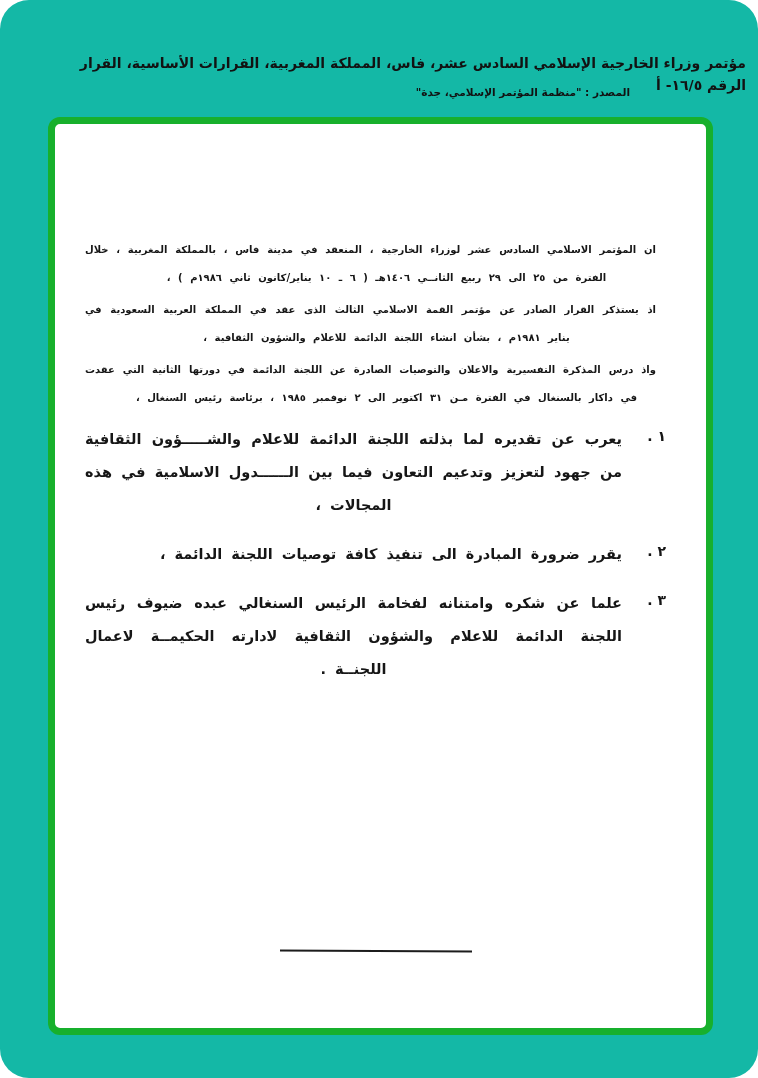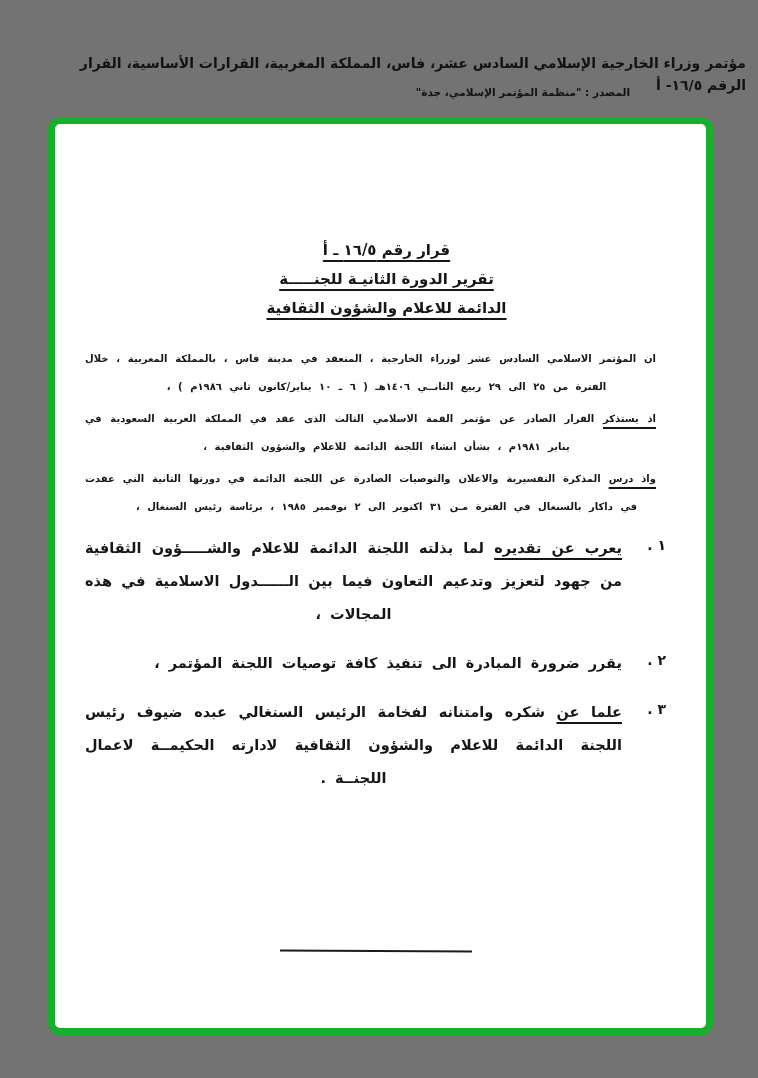--- a/index.html
+++ b/index.html
@@ -1,20 +1,20 @@
 <!DOCTYPE html>
 <html><head>
 <meta charset="utf-8">
 <style>
   html,body{margin:0;padding:0;background:#ffffff;}
   body{
     width:758px;height:1078px;position:relative;overflow:hidden;
     font-family:"DejaVu Sans",sans-serif;color:#151515;
   }
-  .page{position:relative;width:758px;height:1078px;background:#737373;}
+  .page{position:relative;width:758px;height:1078px;background:#14b8a6;border-radius:29px;}
 
   
   .hdr1{
     position:absolute;top:52px;right:12px;left:60px;
     direction:rtl;text-align:right;
     font-size:14px;font-weight:700;line-height:22px;color:#121212;
   }
   .hdr2{
     position:absolute;top:86px;right:128px;
     direction:rtl;text-align:right;
@@ -46,21 +46,21 @@
   .para{
     margin:0 0 5px 0;
     font-size:10px;line-height:27.5px;
     text-align:justify;word-spacing:4px;
     text-indent:32px;color:#161616;
   }
   .last-center{text-align-last:center;}
   .last-right{text-align-last:right;}
 
   .lead{
-    text-decoration:underline;text-decoration-thickness:1.5px;text-underline-offset:5px;
+    text-decoration-thickness:1.5px;text-underline-offset:5px;
   }
 
   .items{margin-top:12px;}
   .item{display:flex;direction:rtl;margin-bottom:16px;}
   .item-num{
     flex:none;width:66px;box-sizing:border-box;padding-right:22px;
     font-size:14px;line-height:27.5px;white-space:nowrap;
   }
   .item-body{
     flex:1;font-size:14.5px;line-height:33px;
@@ -77,43 +77,38 @@
 <body>
 
 <div class="page">
 
   <div class="hdr1">مؤتمر وزراء الخارجية الإسلامي السادس عشر، فاس، المملكة المغربية، القرارات الأساسية، القرار الرقم ١٦/٥- أ</div>
   <div class="hdr2">المصدر :  "منظمة المؤتمر الإسلامي، جدة"</div>
 
   <div class="scan-frame">
     <div class="scan-content">
 
-      <div class="title-block">
-        <span class="tl"><span class="title-line">قرار رقم ١٦/٥ ـ أ</span></span>
-        <span class="tl"><span class="title-line">تقرير الدورة الثانيـة للجنـــــة</span></span>
-        <span class="tl"><span class="title-line">الدائمة للاعلام والشؤون الثقافية</span></span>
-      </div>
 
       <p class="para last-center"><span class="lead"></span> <span>ان المؤتمر الاسلامي السادس عشر لوزراء الخارجية ، المنعقد في مدينة فاس ، بالمملكة المغربية ، خلال الفترة من ٢٥ الى ٢٩ ربيع الثانــي ١٤٠٦هـ ( ٦ ـ ١٠ يناير/كانون ثاني ١٩٨٦م ) ،</span></p>
 
       <p class="para last-center"><span class="lead">اذ يستذكر</span> <span>القرار الصادر عن مؤتمر القمة الاسلامي الثالث الذى عقد في المملكة العربية السعودية في يناير ١٩٨١م ، بشأن انشاء اللجنة الدائمة للاعلام والشؤون الثقافية ،</span></p>
 
       <p class="para last-center"><span class="lead">واذ درس</span> <span>المذكرة التفسيرية والاعلان والتوصيات الصادرة عن اللجنة الدائمة في دورتها الثانية التي عقدت في داكار بالسنغال في الفترة مـن ٣١ اكتوبر الى ٢ نوفمبر ١٩٨٥ ، برئاسة رئيس السنغال ،</span></p>
 
 
       <div class="items">
 
         <div class="item">
           <div class="item-num">١ .</div>
           <div class="item-body last-center"><span class="lead">يعرب عن تقديره</span> <span>لما بذلته اللجنة الدائمة للاعلام والشـــــؤون الثقافية من جهود لتعزيز وتدعيم التعاون فيما بين الــــــدول الاسلامية في هذه المجالات ،</span></div>
         </div>
 
         <div class="item">
           <div class="item-num">٢ .</div>
-          <div class="item-body last-right"><span class="lead"></span> <span>يقرر ضرورة المبادرة الى تنفيذ كافة توصيات اللجنة المؤتمر ،</span></div>
+          <div class="item-body last-right"><span class="lead"></span> <span>يقرر ضرورة المبادرة الى تنفيذ كافة توصيات اللجنة الدائمة ،</span></div>
         </div>
 
         <div class="item">
           <div class="item-num">٣ .</div>
           <div class="item-body last-center"><span class="lead">علما عن</span> <span>شكره وامتنانه لفخامة الرئيس السنغالي عبده ضيوف رئيس اللجنة الدائمة للاعلام والشؤون الثقافية لادارته الحكيمــة لاعمال اللجنــة .</span></div>
         </div>
 
       </div>
     </div>
 

